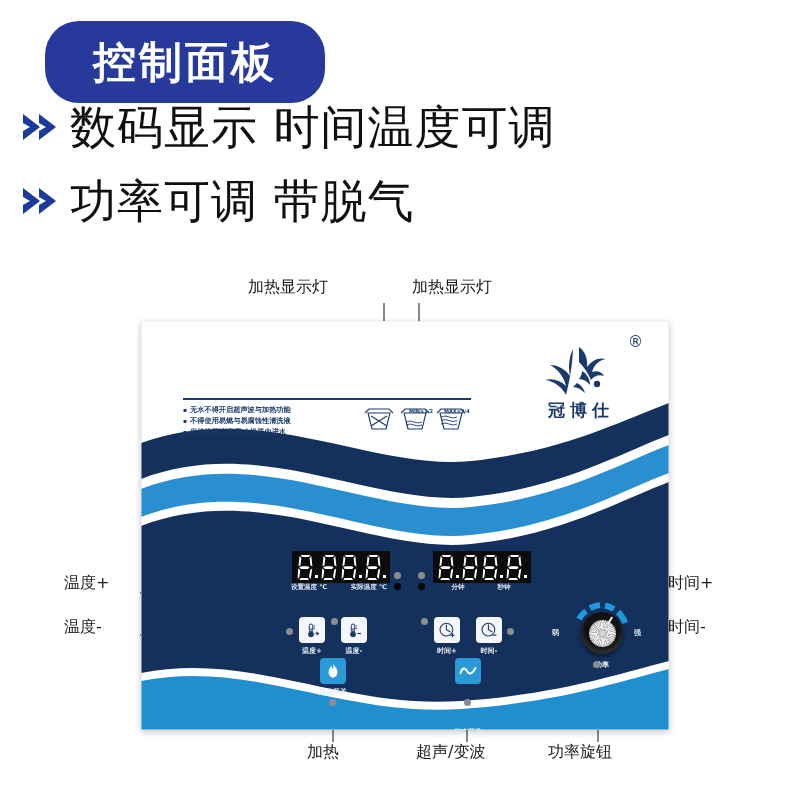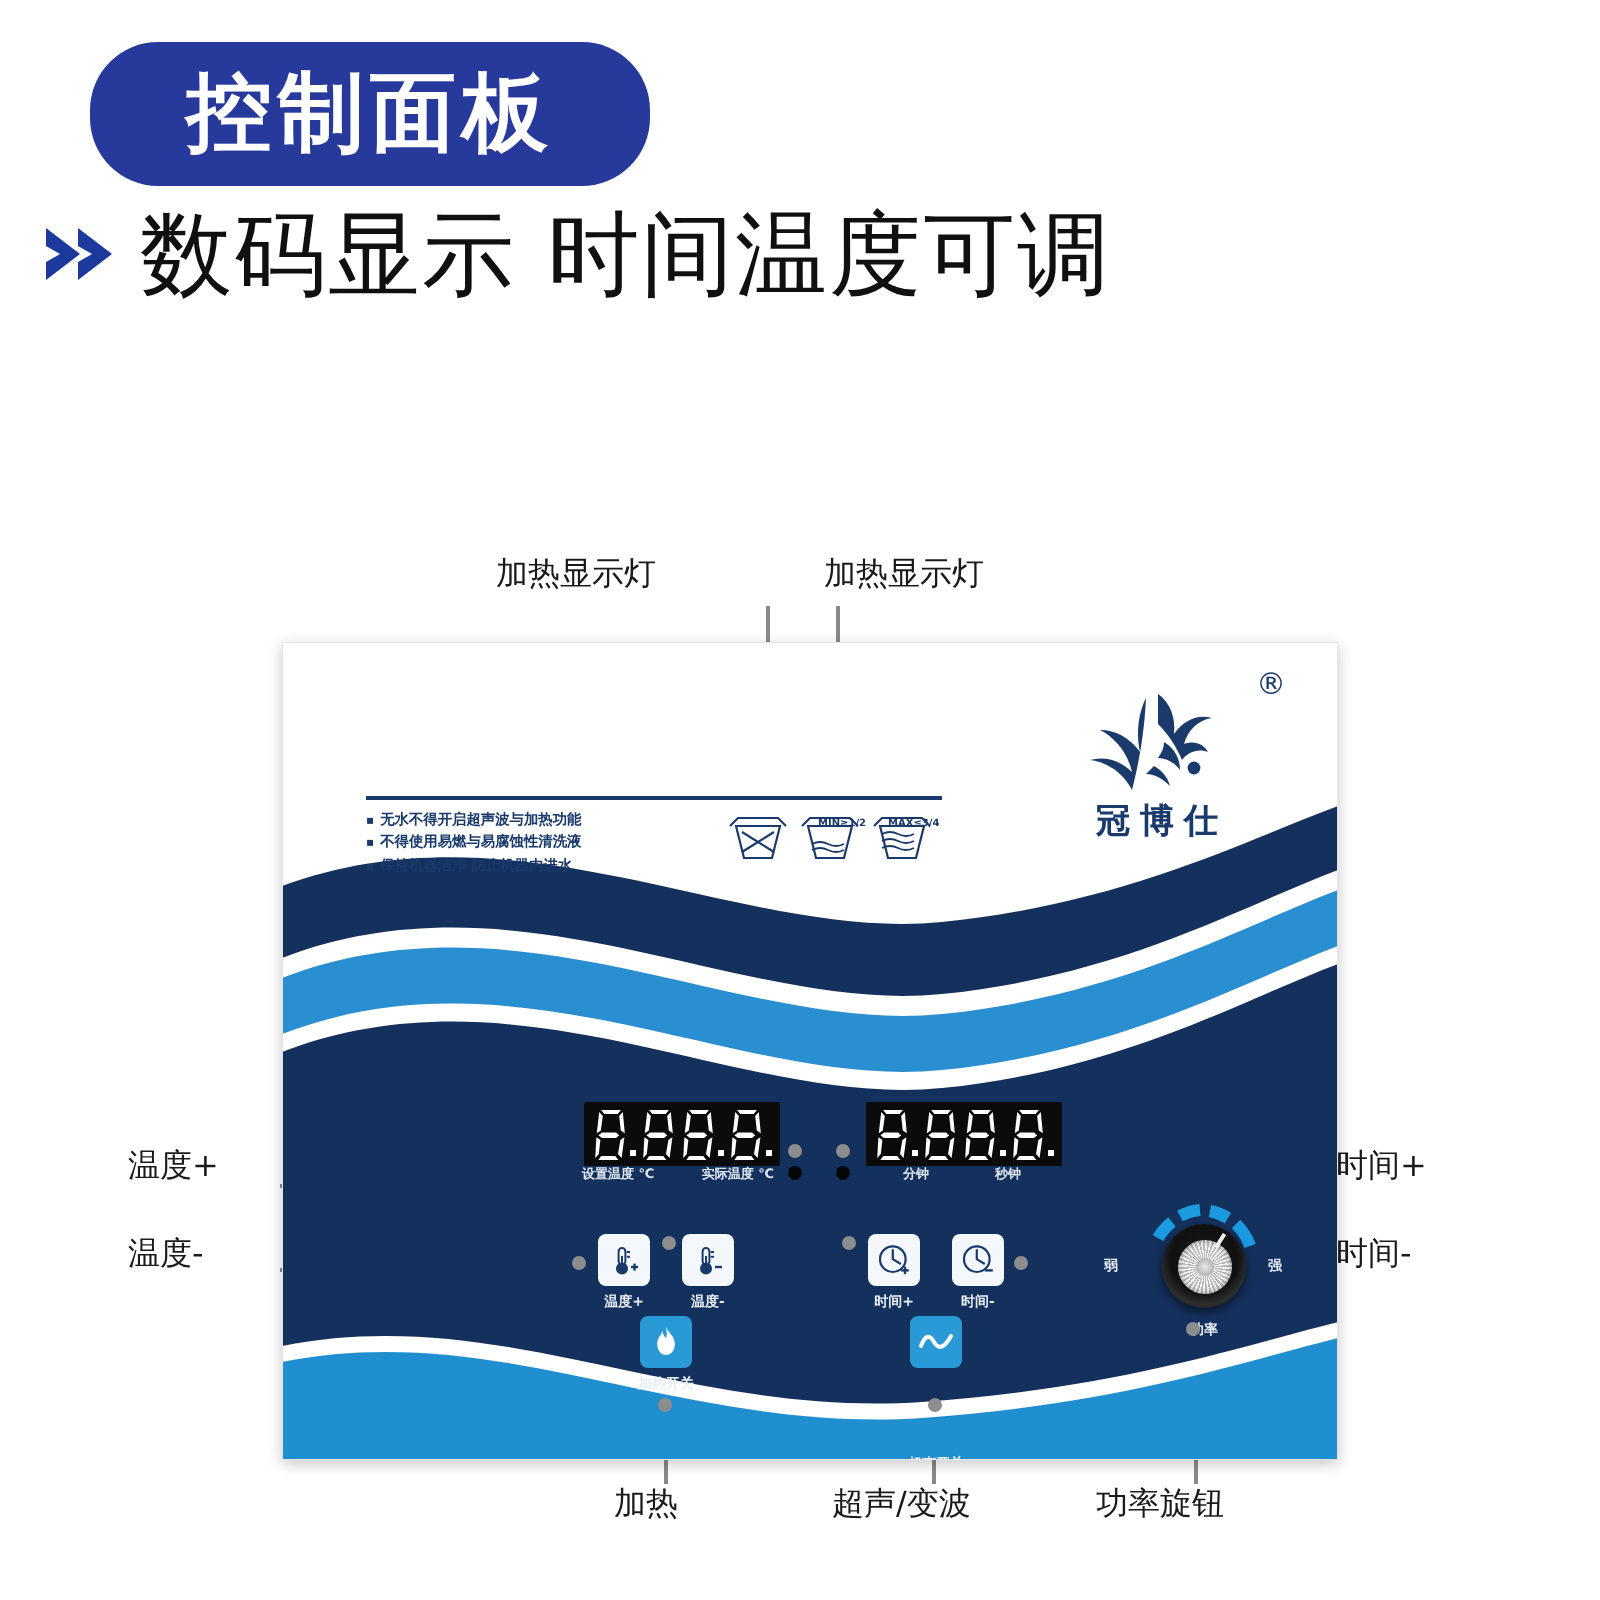--- a/index.html
+++ b/index.html
@@ -9,21 +9,21 @@
     font-family:"Liberation Sans","DejaVu Sans",sans-serif;
     overflow:hidden;
     position:relative;
   }
 
   
   #header{position:absolute;left:0;top:0;width:800px;height:250px;}
 
   #title-badge{
     position:absolute;left:45px;top:21px;
-    width:280px;height:72px;
+    width:280px;height:82px;
     background:#28399c;
     border-radius:34px;
     display:flex;align-items:center;justify-content:center;
   }
   #title-badge-text{
     color:#ffffff;
     font-size:43px;
     font-weight:bold;
     letter-spacing:3px;
     line-height:1;
@@ -253,20 +253,29 @@
   <div class="feature-row r1">
     <span class="chev">
       <svg width="46" height="46" viewBox="0 0 46 46">
         <path d="M5 10 L22 23 L5 36 L5 27 L12 23 L5 19 Z" fill="#1b3a9c"></path>
         <path d="M21 10 L38 23 L21 36 L21 27 L28 23 L21 19 Z" fill="#1b3a9c"></path>
       </svg>
     </span>
     <span class="feature-text">数码显示 时间温度可调</span>
   </div>
 
+  <div class="feature-row r2">
+    <span class="chev">
+      <svg width="46" height="46" viewBox="0 0 46 46">
+        <path d="M5 10 L22 23 L5 36 L5 27 L12 23 L5 19 Z" fill="#1b3a9c"></path>
+        <path d="M21 10 L38 23 L21 36 L21 27 L28 23 L21 19 Z" fill="#1b3a9c"></path>
+      </svg>
+    </span>
+    <span class="feature-text">功率可调 带脱气</span>
+  </div>
 </div>
 
 <div class="callout" id="co-heat-lamp">加热显示灯</div>
 <div class="callout" id="co-us-lamp">加热显示灯</div>
 <div class="callout" id="co-temp-plus">温度+</div>
 <div class="callout" id="co-temp-minus">温度-</div>
 <div class="callout" id="co-time-plus">时间+</div>
 <div class="callout" id="co-time-minus">时间-</div>
 <div class="callout" id="co-heat">加热</div>
 <div class="callout" id="co-us">超声/变波</div>

